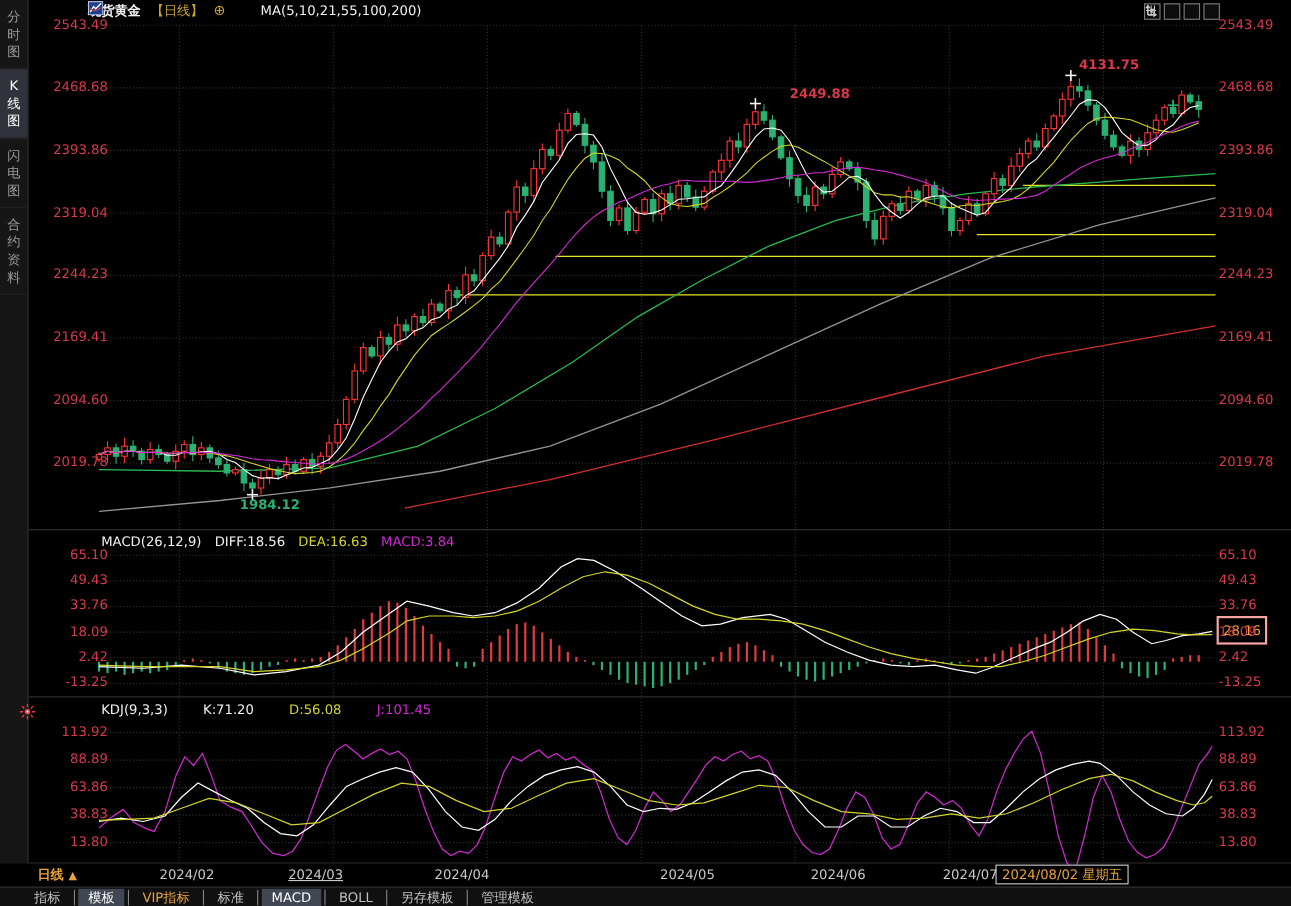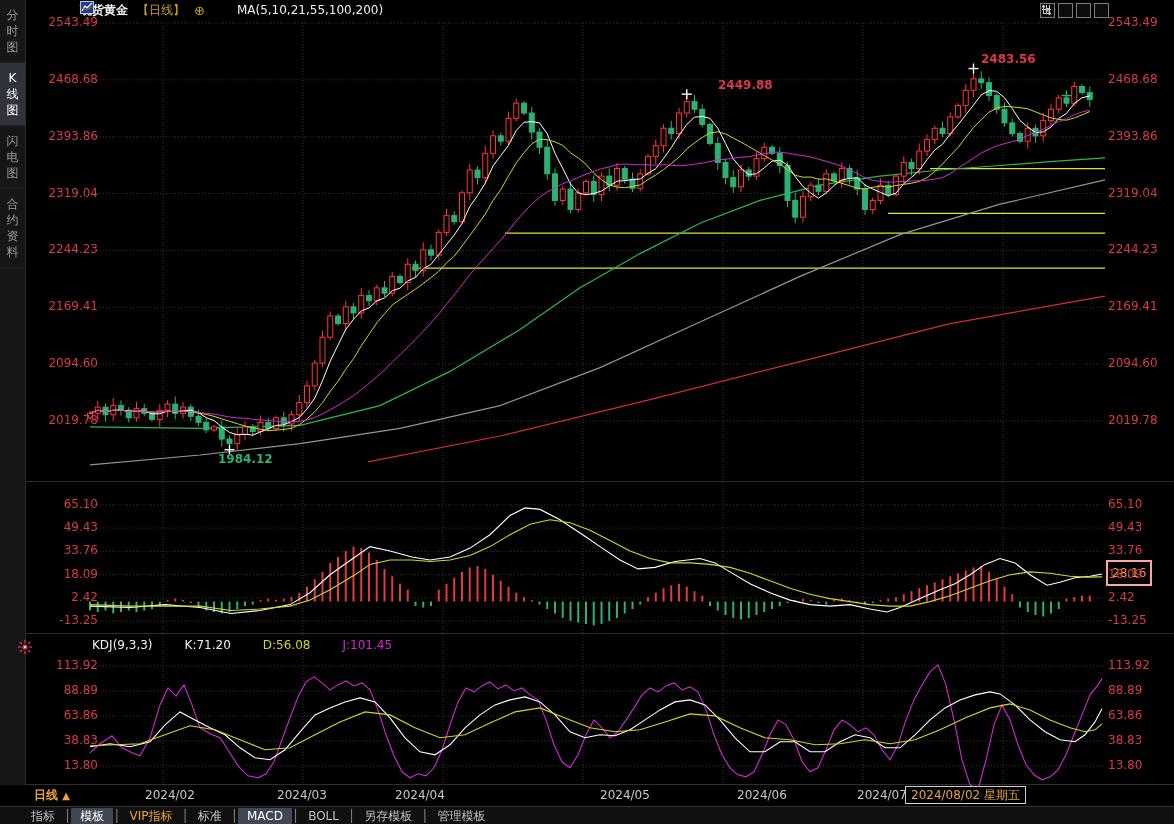--- a/index.html
+++ b/index.html
@@ -549,20 +549,26 @@
         </svg>
     </span>
     <span class="ticon">
       <svg width="13" height="13">
           <path d="M9.5 2v9 M2.5 6.5h5" stroke="#c8c8c8" fill="none"></path>
           <path d="M6.5 5l2 1.5-2 1.5z" fill="#c8c8c8"></path>
         </svg>
     </span>
   </div>
 
+  <div class="phdr" id="macd-header" style="left:92px;top:485px;">
+    <span style="color:#f0f0f0;">MACD(26,12,9)</span>
+    <span style="color:#f0f0f0;">DIFF:18.56</span>
+    <span style="color:#d4d42a;">DEA:16.63</span>
+    <span style="color:#d22ad2;">MACD:3.84</span>
+  </div>
 
   <div class="phdr" id="kdj-header" style="left:92px;top:638px;gap:32px;">
     <span style="color:#f0f0f0;">KDJ(9,3,3)</span>
     <span style="color:#f0f0f0;">K:71.20</span>
     <span style="color:#d4d42a;">D:56.08</span>
     <span style="color:#d22ad2;">J:101.45</span>
   </div>
 
   <span id="flash-ic">
     <svg width="16" height="16">
@@ -575,21 +581,21 @@
           <line x1="11" y1="11" x2="13" y2="13"></line>
         <line x1="13" y1="3" x2="11" y2="5"></line>
           <line x1="5" y1="11" x2="3" y2="13"></line>
       </g>
       <circle cx="8" cy="8" r="2.6" fill="#d9394a"></circle>
         <circle cx="8" cy="8" r="1" fill="#ffffff"></circle>
     </svg>
   </span>
 
   <div class="anno" id="anno-peak-may">2449.88</div>
-  <div class="anno" id="anno-peak-jul">2483.56</div>
+  <div class="anno" id="anno-peak-jul">4131.75</div>
   <div class="anno" id="anno-low-feb">1984.12</div>
 
   <div id="macd-badge">28.16</div>
 
   <div id="period-label">
     <span>日线</span> <span class="arr">▲</span>
   </div>
   <div id="cur-date">2024/08/02 星期五</div>
 
   <div id="tabbar">
@@ -642,18 +648,18 @@
     <div class="axlbl axl-right" style="top: 658px;">113.92</div>
     <div class="axlbl axl-left" style="top: 683px;">88.89</div>
     <div class="axlbl axl-right" style="top: 683px;">88.89</div>
     <div class="axlbl axl-left" style="top: 708px;">63.86</div>
     <div class="axlbl axl-right" style="top: 708px;">63.86</div>
     <div class="axlbl axl-left" style="top: 733px;">38.83</div>
     <div class="axlbl axl-right" style="top: 733px;">38.83</div>
     <div class="axlbl axl-left" style="top: 758px;">13.80</div>
     <div class="axlbl axl-right" style="top: 758px;">13.80</div>
     <div class="datelbl" style="left: 145px;">2024/02</div>
-    <div class="datelbl" style="left: 277px;">2024/03</div>
+    <div class="datelbl" style="left: 262px; text-decoration: underline;">2024/03</div>
     <div class="datelbl" style="left: 395px;">2024/04</div>
     <div class="datelbl" style="left: 600px;">2024/05</div>
     <div class="datelbl" style="left: 737px;">2024/06</div>
     <div class="datelbl" style="left: 857px;">2024/07</div>
   </div>
 
 </body></html>

